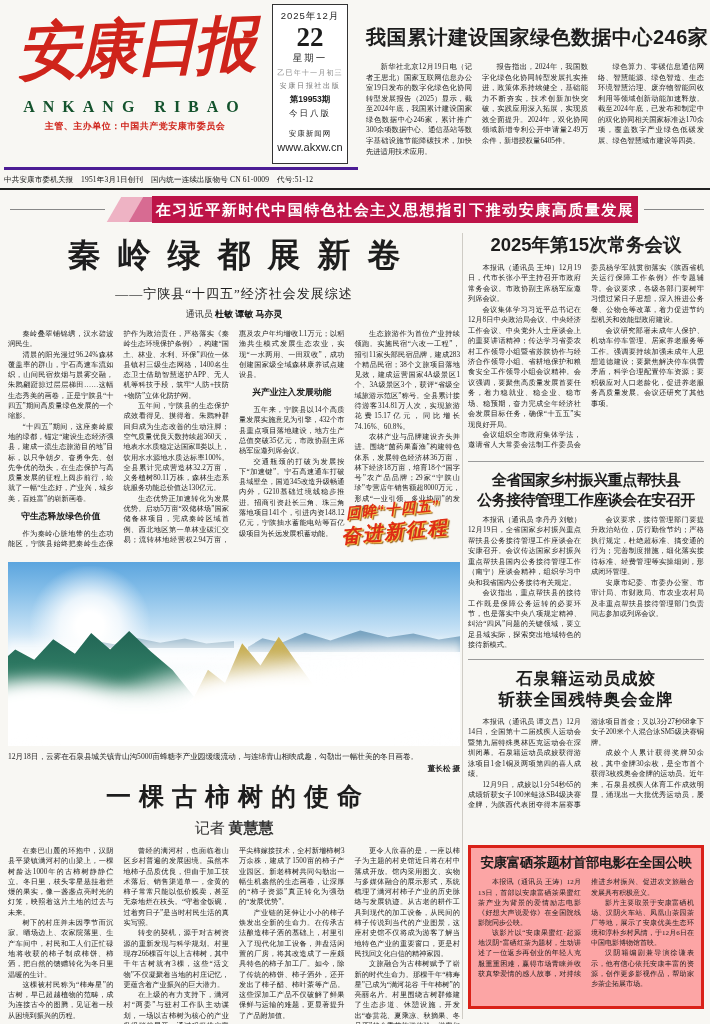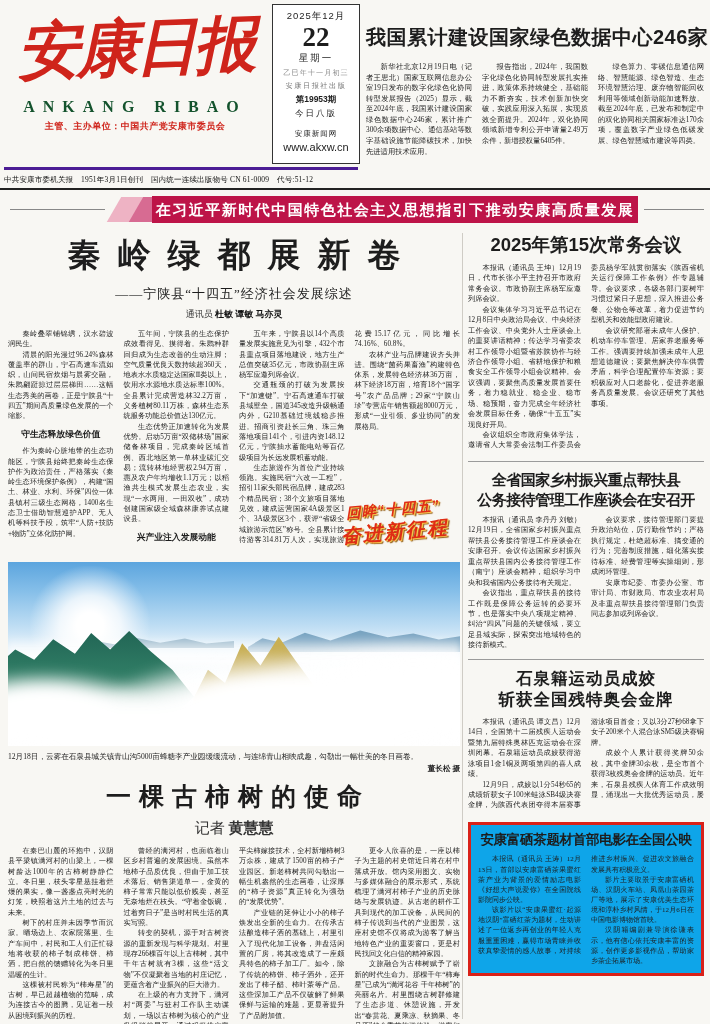--- a/index.html
+++ b/index.html
@@ -11,21 +11,21 @@
   
   .hdr{position:absolute;left:0;top:0;width:710px;height:190px;border-bottom:2px solid #222;box-sizing:border-box;}
   .masthead{position:absolute;left:4px;top:0;width:262px;height:186px;}
   .cal{font-family:"DejaVu Serif",serif;font-weight:bold;font-style:italic;
        color:#cf241b;font-size:62px;letter-spacing:-3px;line-height:1.55;
        transform:rotate(-2deg);text-align:center;white-space:nowrap;}
   .pinyin{color:#14532d;font-weight:bold;font-size:16px;letter-spacing:8px;text-align:center;margin-top:2px;font-family:Liberation Serif, serif;}
   .sponsor{color:#cf241b;font-size:9px;font-weight:bold;text-align:center;margin-top:4px;letter-spacing:.5px;}
   .pubinfo{position:absolute;left:4px;bottom:3px;width:354px;font-size:7.5px;color:#111;
            border-top:3px solid #4c1d95;padding-top:5px;white-space:nowrap;letter-spacing:.2px;}
-  .datebox{position:absolute;left:272px;top:4px;width:88px;height:160px;border:1.5px solid #333;
+  .datebox{position:absolute;left:272px;top:4px;width:76px;height:160px;border:1.5px solid #333;
            box-sizing:border-box;text-align:center;padding-top:5px;font-family:"Liberation Sans",sans-serif;background:#fff;}
   .d-mon{font-size:9.5px;letter-spacing:1px;}
   .d-day{font-size:27px;font-weight:bold;line-height:1.05;font-family:"Liberation Serif",serif;}
   .d-week{font-size:9.5px;margin-top:1px;letter-spacing:2px;}
   .d-lunar{font-size:7.2px;color:#8a8a8a;margin-top:3px;letter-spacing:1px;}
   .d-pub{font-size:7.2px;color:#777;margin-top:3px;letter-spacing:1.5px;}
   .d-issue{font-size:8.5px;margin-top:3px;font-weight:bold;}
   .d-pages{font-size:8.5px;margin-top:2px;letter-spacing:2px;}
   .d-web{font-size:7.5px;margin-top:9px;letter-spacing:1px;}
   .d-url{font-size:11px;margin-top:2px;}
@@ -101,21 +101,21 @@
   .r-head{font-family:"Liberation Sans",sans-serif;font-weight:bold;text-align:center;line-height:1.3;}
   .h-meeting{font-size:18.5px;}
   .h-reception{font-size:15px;letter-spacing:-.5px;}
   .h-athlete{font-size:16.5px;letter-spacing:1px;}
   .r-body{margin-top:6px;column-count:2;column-gap:10px;column-fill:auto;overflow:hidden;
           font-size:7.2px;line-height:1.45;text-align:justify;}
   .b-meeting{height:190px;}
   .b-reception{height:136px;}
   .b-athlete{height:104px;}
   hr.rule{border:none;border-top:1px solid #9b9b9b;margin:8px 0;}
-  .moviebox{border:3.5px solid #d92118;margin-top:1px;padding:6px 7px 7px;background:#0ea5e9;}
+  .moviebox{border:3.5px solid #d92118;margin-top:24px;padding:6px 7px 17px;background:#fca5a5;}
   .h-movie{font-size:13.5px;letter-spacing:-.3px;white-space:nowrap;}
   .b-movie{height:112px;font-size:7px;}
 </style>
 </head>
 <body>
 
 <div class="hdr">
   <div class="masthead">
     <div class="cal">安康日报</div>
     <div class="pinyin">ANKANG RIBAO</div>
@@ -156,20 +156,21 @@
 <div class="main">
   <div class="main-h">秦岭绿都展新卷</div>
   <div class="main-sub">——宁陕县“十四五”经济社会发展综述</div>
   <div class="main-by">
     <span>通讯员</span>
     <b>杜敏 谭敏 马亦灵</b>
   </div>
   <div class="main-body">
       <p class="para">秦岭叠翠铺锦绣，汉水碧波润民生。</p>
       <p class="para">清晨的阳光漫过96.24%森林覆盖率的群山，宁石高速车流如织，山间民宿炊烟与晨雾交融，朱鹮翩跹掠过层层梯田……这幅生态秀美的画卷，正是宁陕县“十四五”期间高质量绿色发展的一个缩影。</p>
+      <p class="para">“十四五”期间，这座秦岭腹地的绿都，锚定“建设生态经济强县，建成一流生态旅游目的地”目标，以只争朝夕、奋勇争先、创先争优的劲头，在生态保护与高质量发展的征程上阔步前行，绘就了一幅“生态好，产业兴，城乡美，百姓富”的崭新画卷。</p>
       <div class="subhead">守生态释放绿色价值</div>
       <p class="para">作为秦岭心脏地带的生态功能区，宁陕县始终把秦岭生态保护作为政治责任，严格落实《秦岭生态环境保护条例》，构建“国土、林业、水利、环保”四位一体县镇村三级生态网格，1400名生态卫士借助智慧巡护APP、无人机等科技手段，筑牢“人防+技防+物防”立体化防护网。</p>
       <p class="para">五年间，宁陕县的生态保护成效看得见、摸得着。朱鹮种群回归成为生态改善的生动注脚；空气质量优良天数持续超360天，地表水水质稳定达国家Ⅱ类以上，饮用水水源地水质达标率100%。全县累计完成营造林32.2万亩，义务植树80.11万株，森林生态系统服务功能总价值达130亿元。</p>
       <p class="para">生态优势正加速转化为发展优势。启动5万亩“双储林场”国家储备林项目，完成秦岭区域首例、西北地区第一单林业碳汇交易；流转林地经营权2.94万亩，惠及农户年均增收1.1万元；以稻渔共生模式发展生态农业，实现“一水两用、一田双收”，成功创建国家级全域森林康养试点建设县。</p>
       <div class="subhead">兴产业注入发展动能</div>
       <p class="para">五年来，宁陕县以14个高质量发展实施意见为引擎，432个市县重点项目落地建设，地方生产总值突破35亿元，市政协副主席杨军应邀列席会议。</p>
       <p class="para">交通瓶颈的打破为发展按下“加速键”。宁石高速通车打破县域壁垒，国道345改造升级畅通内外，G210基础过境线稳步推进。招商引资赴长三角、珠三角落地项目141个，引进内资148.12亿元，宁陕抽水蓄能电站等百亿级项目为长远发展积蓄动能。</p>
       <p class="para">生态旅游作为首位产业持续领跑。实施民宿“六改一工程”，招引11家头部民宿品牌，建成283个精品民宿；38个文旅项目落地见效，建成运营国家4A级景区1个、3A级景区3个，获评“省级全域旅游示范区”称号。全县累计接待游客314.81万人次，实现旅游花费15.17亿元，同比增长74.16%、60.8%。</p>
       <p class="para">农林产业与品牌建设齐头并进。围绕“菌药果畜渔”构建特色体系，发展特色经济林36万亩，林下经济18万亩，培育18个“国字号”农产品品牌；29家“宁陕山珍”专营店年销售额超8000万元，形成“一业引领、多业协同”的发展格局。</p>
     </div>

